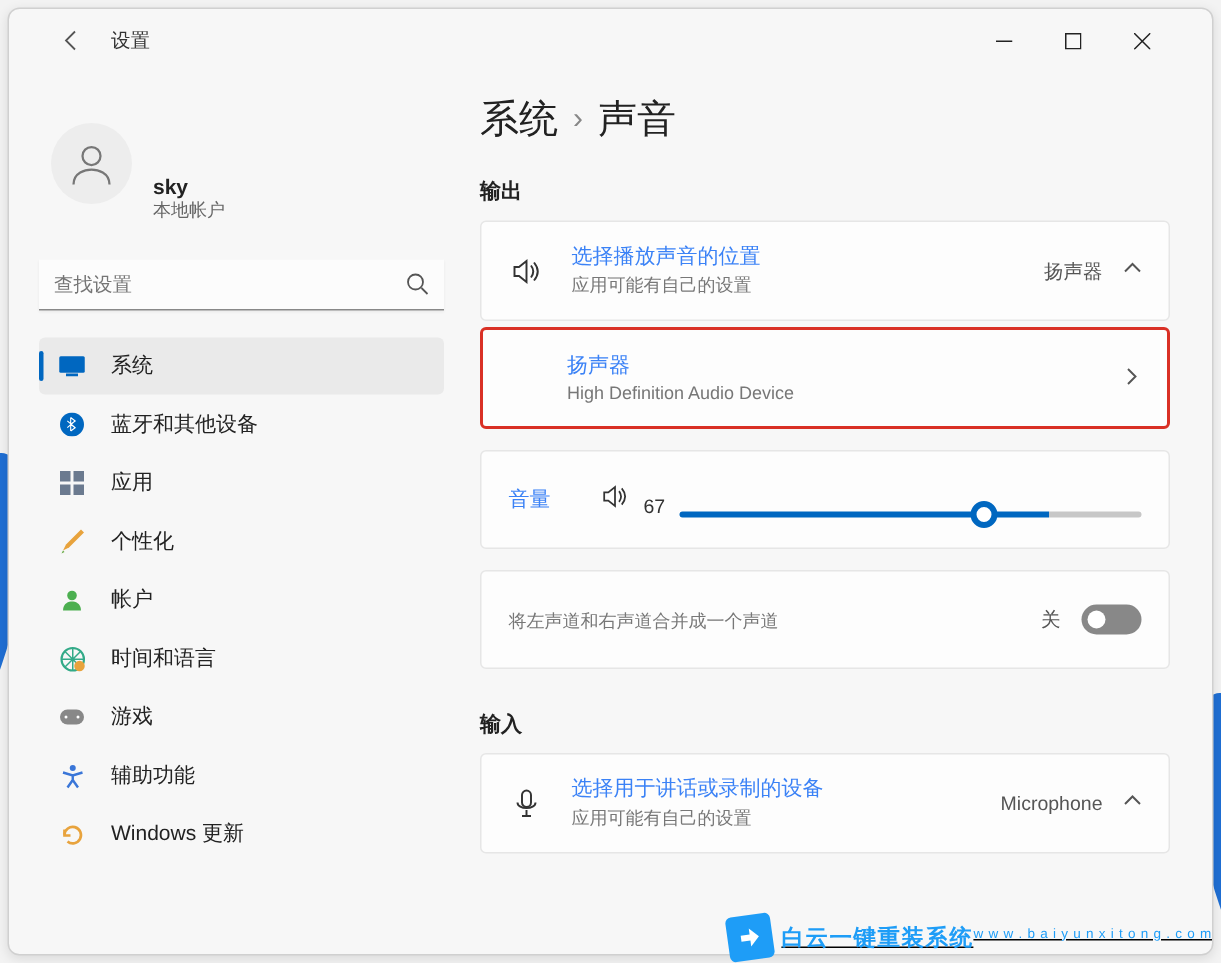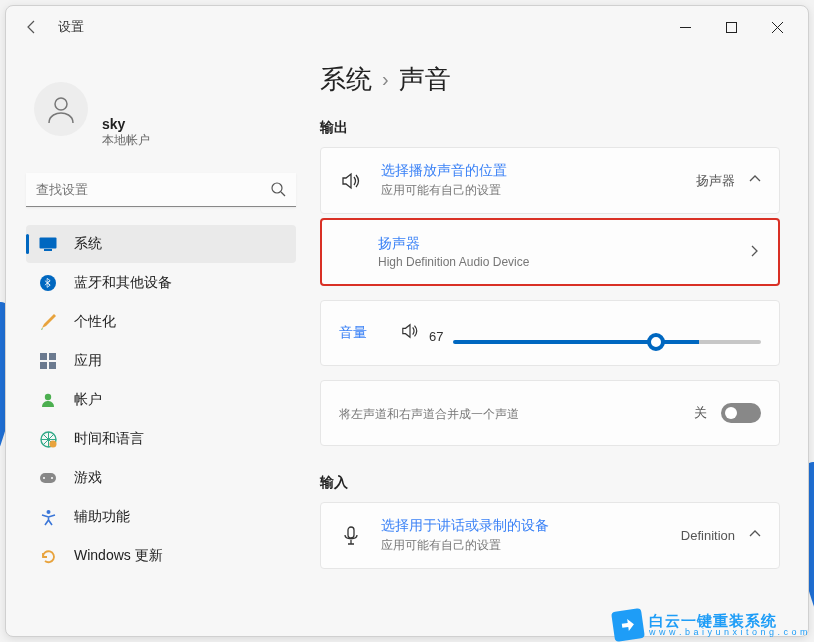--- a/index.html
+++ b/index.html
@@ -1,18 +1,18 @@
 <!DOCTYPE html>
 <html><head>
 <meta charset="utf-8">
 <style>
 * { margin: 0; padding: 0; box-sizing: border-box; font-family: "Segoe UI", "Microsoft YaHei", sans-serif; }
 body { background: #f3f3f3; width: 814px; height: 642px; overflow: hidden; position: relative; }
 .window { background: #f7f7f7; width: 804px; height: 632px; margin: 5px; border-radius: 8px; border: 1px solid #d0d0d0; box-shadow: 0 2px 8px rgba(0,0,0,0.1); position: relative; overflow: hidden; }
-.titlebar { height: 42px; display: flex; align-items: center; padding: 0 8px; }
+.titlebar { height: 42px; display: flex; align-items: center; padding: 0 24px; }
 .back-btn { width: 36px; height: 36px; display: flex; align-items: center; justify-content: center; color: #666; }
 .title-text { font-size: 13px; color: #333; margin-left: 8px; }
 .win-controls { margin-left: auto; display: flex; }
 .win-btn { width: 46px; height: 32px; display: flex; align-items: center; justify-content: center; color: #333; }
 .content { display: flex; height: calc(100% - 42px); }
 .sidebar { width: 300px; padding: 10px 0 10px 20px; overflow-y: auto; }
 .user-block { display: flex; align-items: center; padding: 10px 12px 20px 8px; }
 .avatar { width: 54px; height: 54px; border-radius: 50%; background: #ededed; display: flex; align-items: center; justify-content: center; color: #666; }
 .user-info { margin-left: 14px; }
 .user-name { font-size: 14px; font-weight: 600; color: #222; margin-top: 48px; }
@@ -42,21 +42,21 @@
 .btn-outline { border: 1px solid #ccc; background: #fff; padding: 7px 22px; border-radius: 4px; font-size: 13px; color: #222; cursor: pointer; }
 .volume-row .card-body { display: flex; align-items: center; gap: 12px; }
 .slider-wrap { flex: 1; display: flex; align-items: flex-end; gap: 10px; }
 .slider { flex: 1; -webkit-appearance: none; height: 4px; background: linear-gradient(to right, #0067c0 0%, #0067c0 80%, #c7c7c7 80%, #c7c7c7 100%); border-radius: 2px; outline: none; }
 .slider::-webkit-slider-thumb { -webkit-appearance: none; width: 18px; height: 18px; border-radius: 50%; background: #fff; border: 4px solid #0067c0; cursor: pointer; }
 .toggle { width: 40px; height: 20px; border-radius: 10px; background: #888; position: relative; }
 .toggle::after { content: ""; position: absolute; width: 12px; height: 12px; border-radius: 50%; background: #fff; top: 4px; left: 4px; }
 .indent-row { padding-left: 56px; }
 .watermark { position: absolute; right: 6px; bottom: 2px; display: flex; align-items: center; gap: 6px; }
 .wm-badge { width: 30px; height: 30px; background: #1e9df7; border-radius: 4px; display: flex; align-items: center; justify-content: center; color: #fff; transform: rotate(-8deg); }
-.wm-text { display: flex; flex-direction: column; line-height: 1; }
+.wm-text { display: flex; flex-direction: row; line-height: 1; text-decoration: underline; }
 .wm-cn { font-size: 15px; font-weight: 700; color: #1e9df7; letter-spacing: 1px; }
 .wm-url { font-size: 9px; color: #1e9df7; letter-spacing: 0.5px; }
 .bg-edge { position: absolute; border-radius: 50%; }
 .edge1 { width: 60px; height: 200px; background: #1f6fd4; left: -48px; top: 300px; transform: rotate(12deg); }
 .edge2 { width: 60px; height: 200px; background: #1f6fd4; right: -48px; top: 460px; transform: rotate(-12deg); }
 </style>
 </head>
 <body>
 
 <div class="bg-edge edge1"></div>
@@ -128,37 +128,37 @@
           <span class="nav-icon">
               <svg width="16" height="16">
                 <circle cx="8" cy="8" r="8" fill="#0067c0"></circle>
                 <path d="M7 3 L11 6 L7 9 L11 12 L7 15 M7 3 L7 15 M4 6 L11 12 M4 12 L11 6" stroke="#fff" stroke-width="1" fill="none" transform="scale(0.75) translate(2.5,1.5)"></path>
               </svg>
             </span>
           <span>蓝牙和其他设备</span>
         </li>
         <li class="nav-item">
           <span class="nav-icon">
-              <svg width="18" height="18" viewBox="0 0 18 18">
-                <path d="M3 15 L5 11 L15 1 L17 3 L7 13 Z" fill="#e8a33d"></path>
-                <path d="M3 15 L2 17 L4 16 Z" fill="#6a4"></path>
-              </svg>
-            </span>
-          <span>个性化</span>
-        </li>
-        <li class="nav-item">
-          <span class="nav-icon">
               <svg width="16" height="16">
                 <rect x="0" y="0" width="7" height="7" fill="#6b7a8f"></rect>
                 <rect x="9" y="0" width="7" height="7" fill="#6b7a8f"></rect>
                 <rect x="0" y="9" width="7" height="7" fill="#6b7a8f"></rect>
                 <rect x="9" y="9" width="7" height="7" fill="#6b7a8f"></rect>
               </svg>
             </span>
           <span>应用</span>
+        </li>
+        <li class="nav-item">
+          <span class="nav-icon">
+              <svg width="18" height="18" viewBox="0 0 18 18">
+                <path d="M3 15 L5 11 L15 1 L17 3 L7 13 Z" fill="#e8a33d"></path>
+                <path d="M3 15 L2 17 L4 16 Z" fill="#6a4"></path>
+              </svg>
+            </span>
+          <span>个性化</span>
         </li>
         <li class="nav-item">
           <span class="nav-icon">
               <svg width="16" height="16" viewBox="0 0 16 16">
                 <circle cx="8" cy="5" r="3.2" fill="#4caf50"></circle>
                 <path d="M2 15 C2 10 6 9 8 9 C10 9 14 10 14 15 Z" fill="#4caf50"></path>
               </svg>
             </span>
           <span>帐户</span>
         </li>
@@ -284,21 +284,21 @@
             <svg width="18" height="20" viewBox="0 0 18 20">
                 <rect x="6" y="1" width="6" height="11" rx="3" fill="none" stroke="#333" stroke-width="1.3"></rect>
                 <path d="M3 9 C3 14 15 14 15 9 M9 14 V18 M6 18 H12" stroke="#333" stroke-width="1.3" fill="none"></path>
               </svg>
           </div>
           <div class="card-body">
             <div class="card-title">选择用于讲话或录制的设备</div>
             <div class="card-sub">应用可能有自己的设置</div>
           </div>
           <div class="card-right">
-            <span>Definition</span>
+            <span>Microphone</span>
             <span class="chevron"><svg width="12" height="12">
                   <path d="M1 8 L6 3 L11 8" stroke="#555" stroke-width="1.3" fill="none"></path>
                 </svg></span>
           </div>
         </div>
       </div>
 
     </div>
   </div>
 </div>

